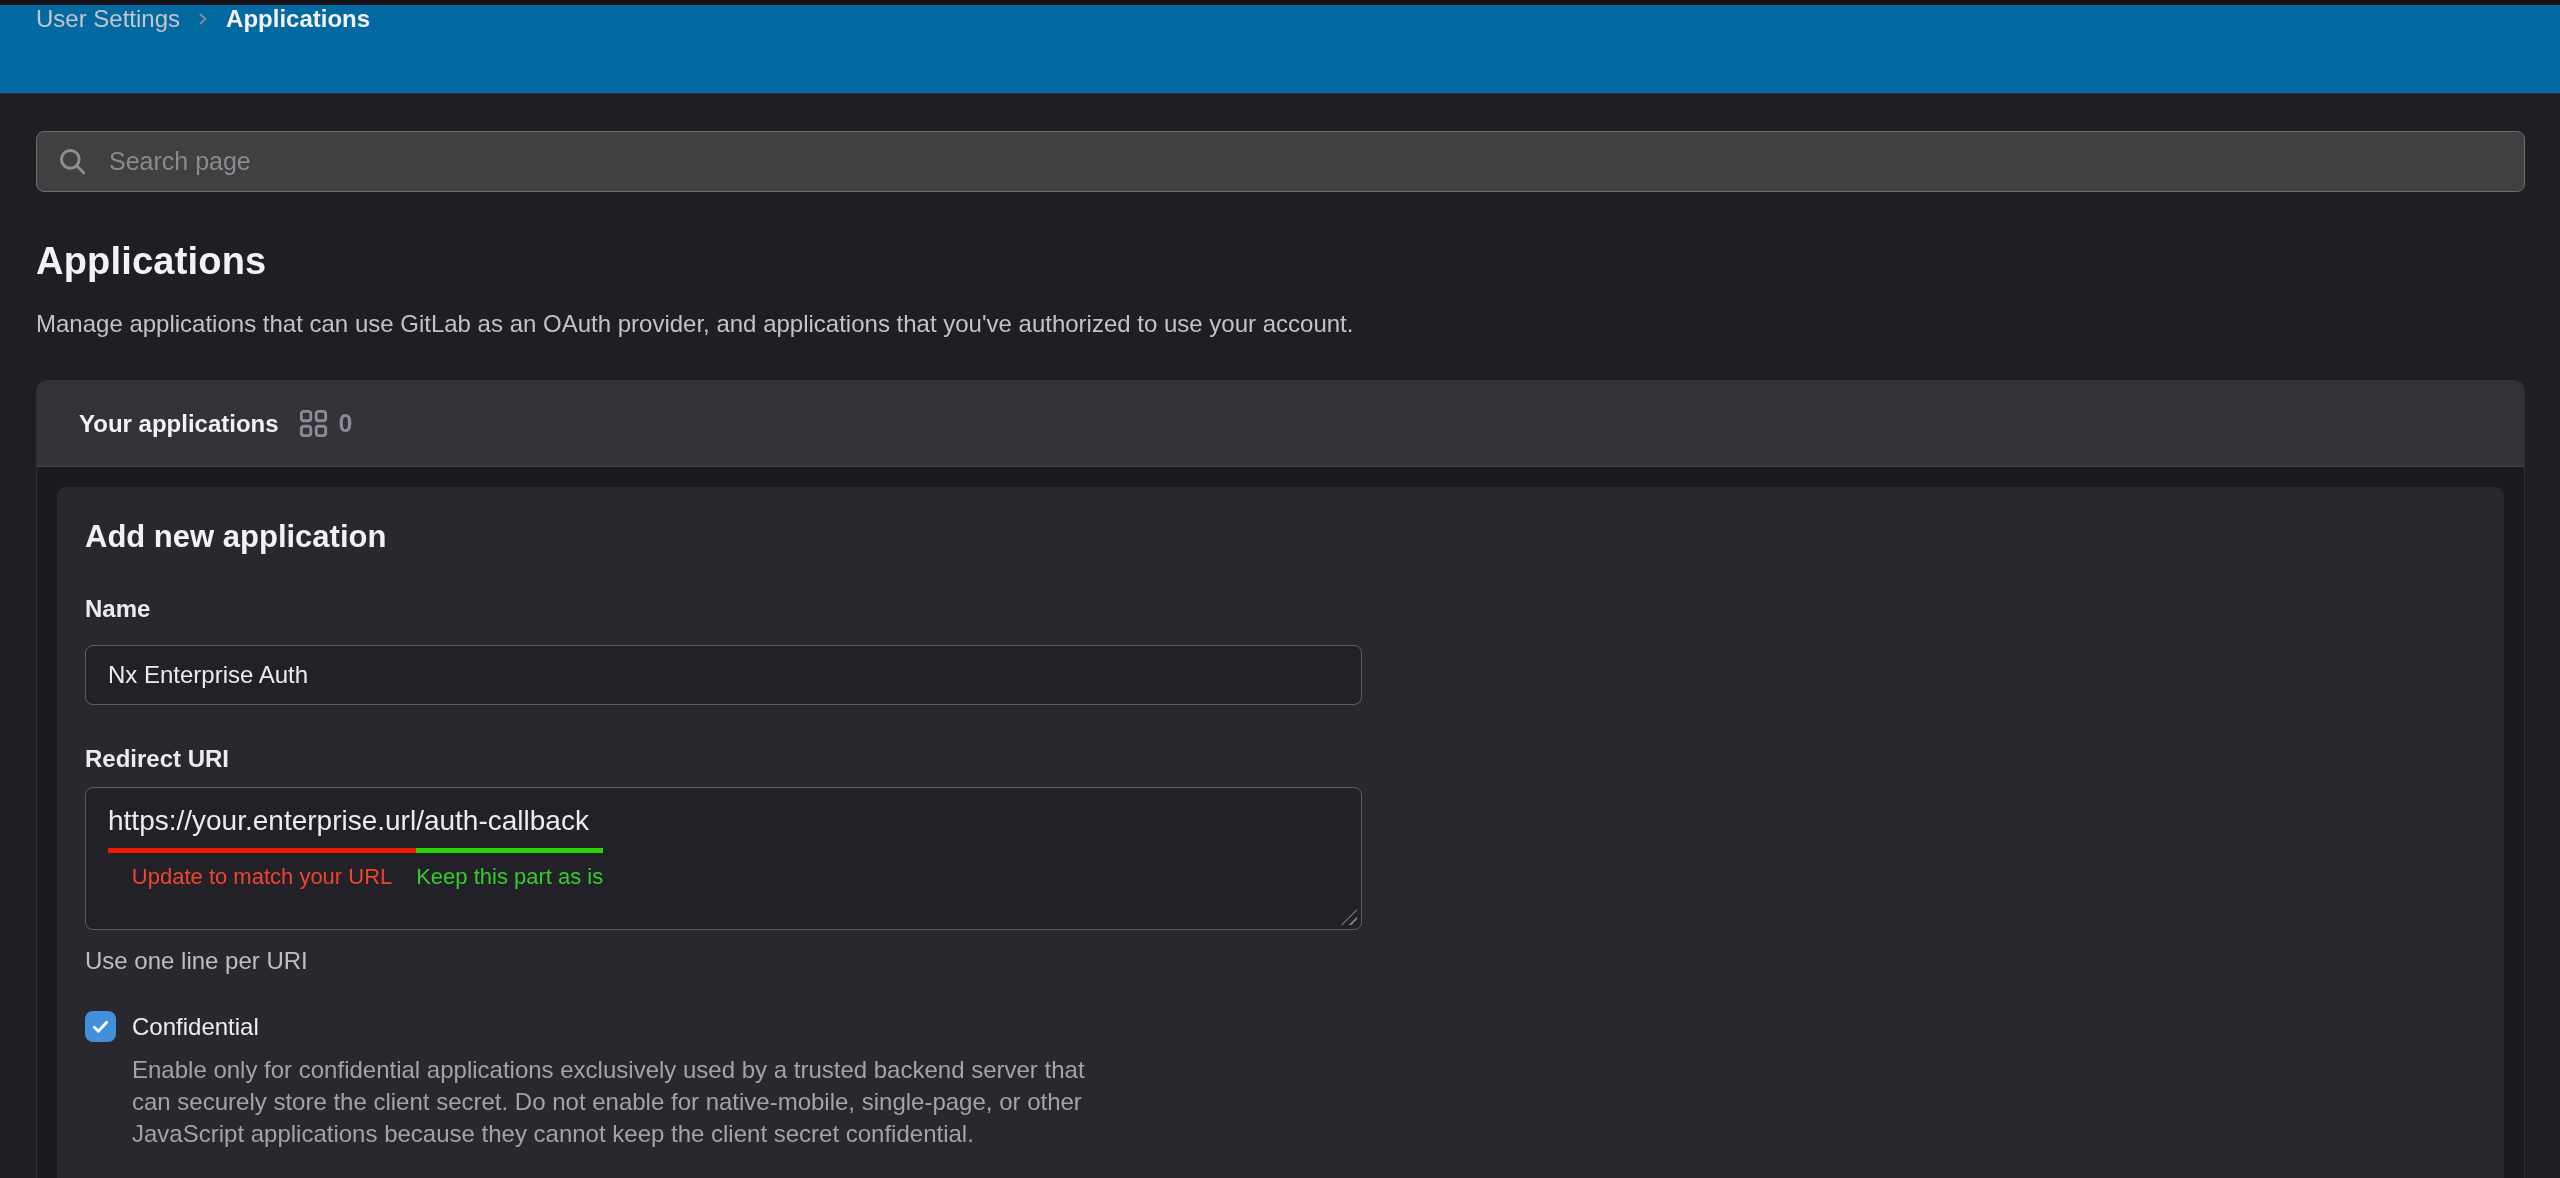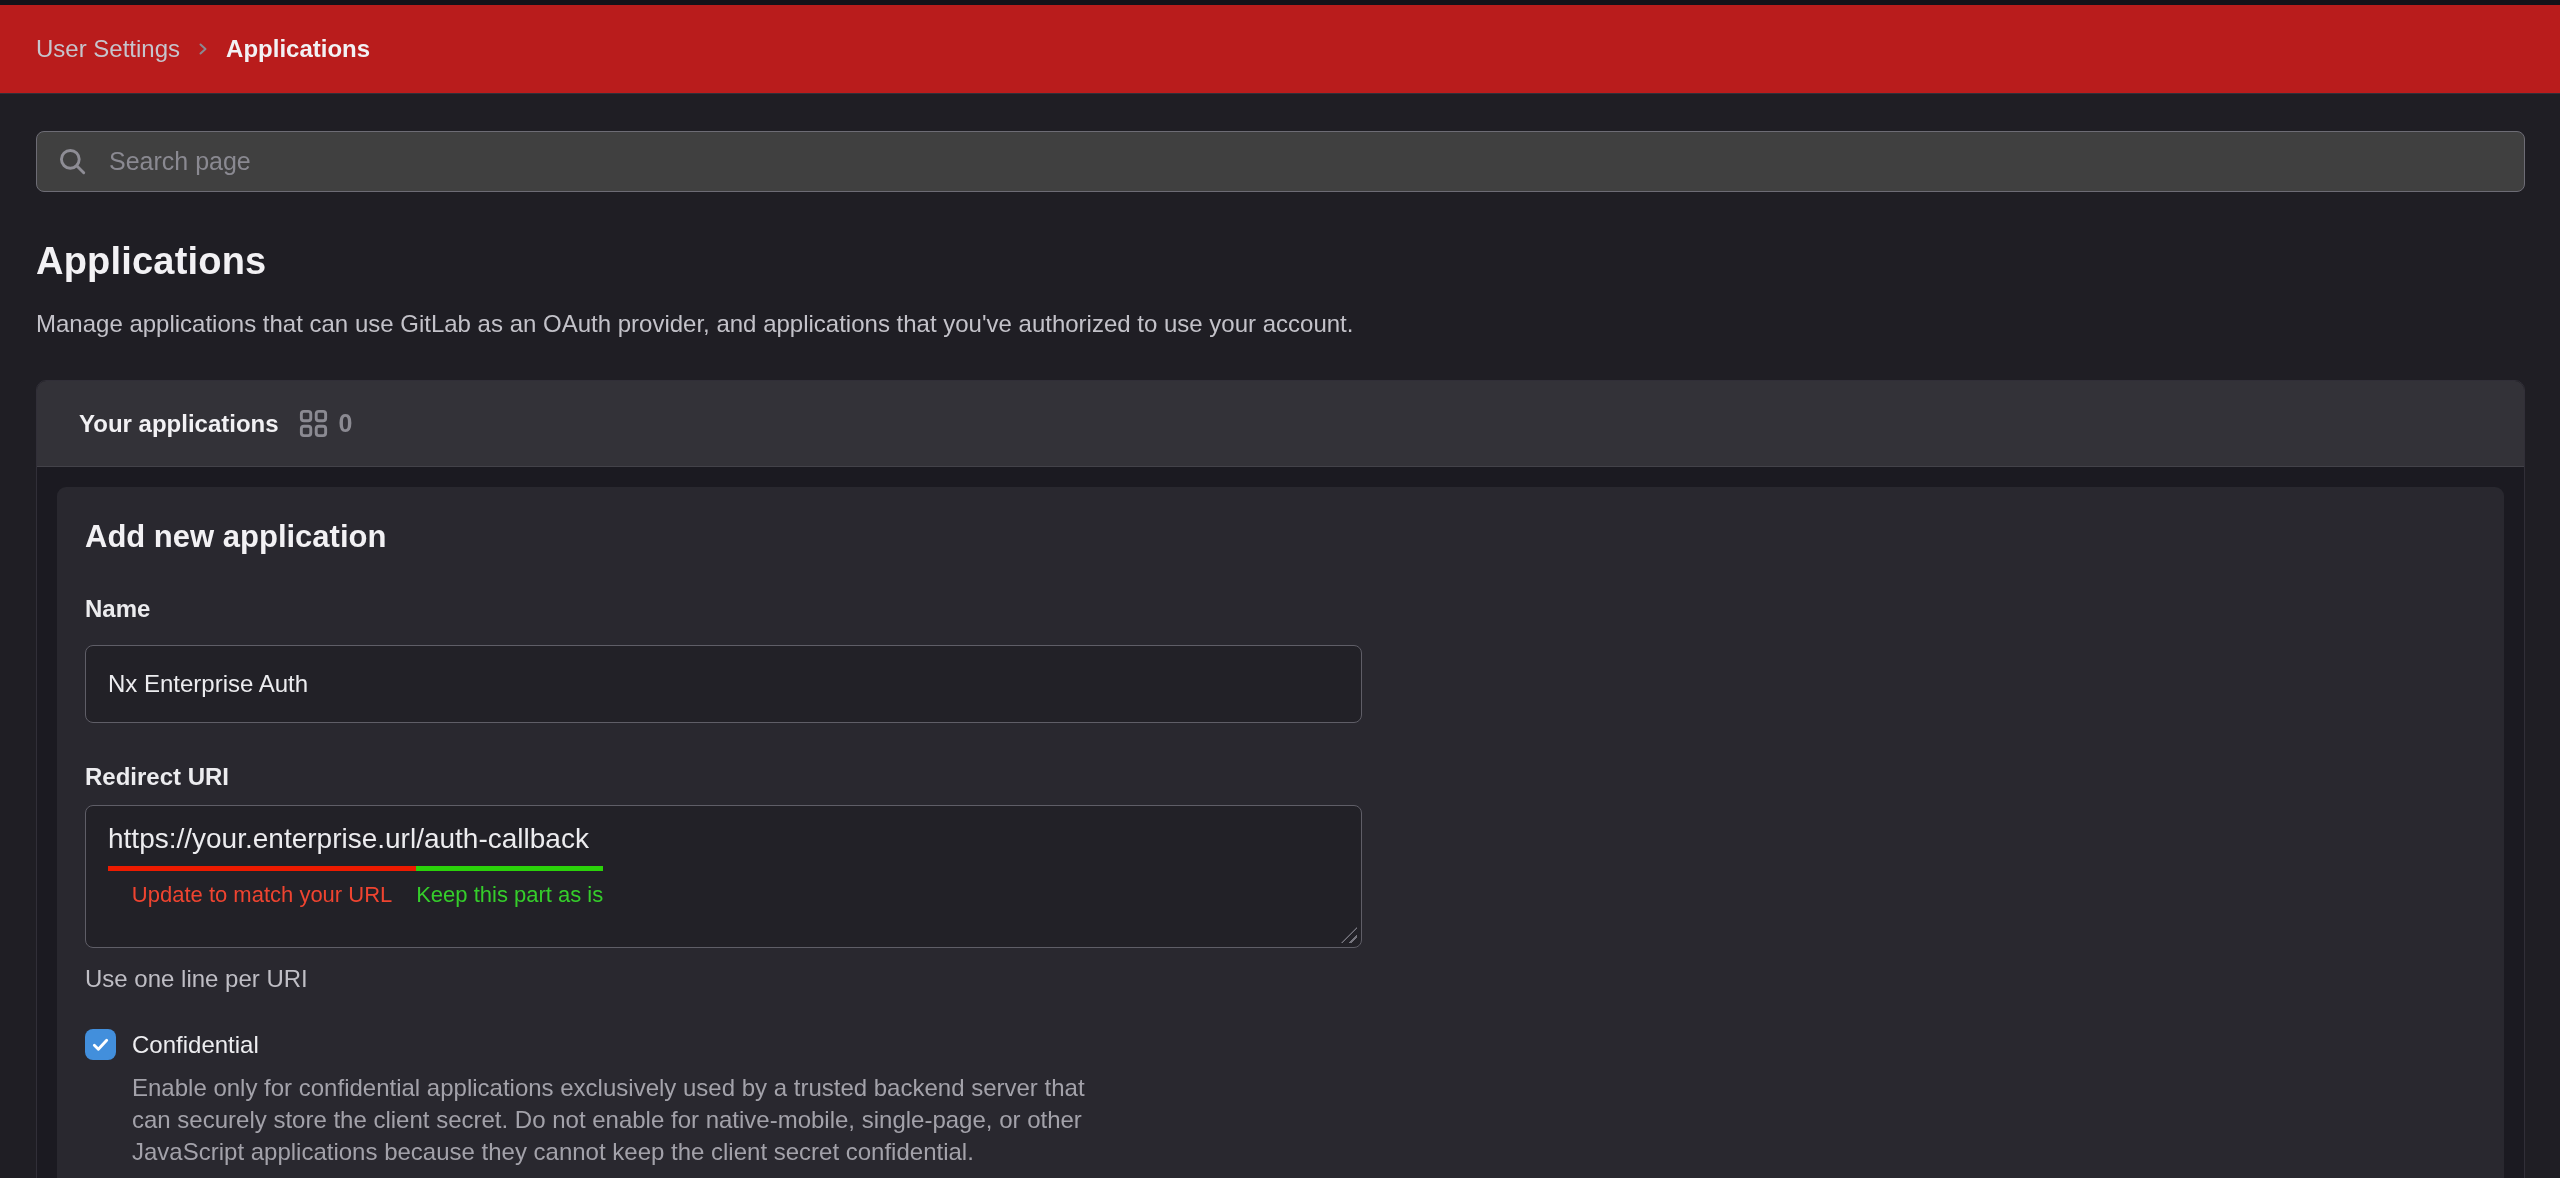--- a/index.html
+++ b/index.html
@@ -7,22 +7,22 @@
   body {
     background:#1f1e24;
     font-family:"Liberation Sans", sans-serif;
     color:#ececef;
     -webkit-font-smoothing:antialiased;
   }
 
   
   .top-strip { height:5px; background:#141219; }
   .app-header {
-    height:89px; background:#b91c1c; border-bottom:1px solid #312f38;
-    display:flex; align-items:center; padding:0 36px;
+    height:89px; background:#0369a1; border-bottom:1px solid #312f38;
+    display:flex; align-items:flex-start; padding:0 36px;
   }
   .breadcrumb { display:flex; align-items:center; gap:15px; font-size:24px; }
   .crumb-link { color:#c6c4cc; text-decoration:none; cursor:pointer; }
   .crumb-sep { display:flex; align-items:center; color:#8a8991; }
   .crumb-current { color:#f2f1f4; font-weight:700; }
 
   
   .search-wrap { position:relative; margin:37px 35px 0 36px; }
   .search-input {
     width:100%; height:61px; background:#404040;
@@ -53,21 +53,21 @@
   
   .card {
     margin:20px; background:#29282f; border-radius:9px;
     padding:32px 28px 80px; min-height:700px;
   }
   .card-title { font-size:31px; font-weight:700; color:#f2f1f4; }
 
   .field-label { margin:40px 0 0; font-size:24px; font-weight:700; color:#ececef; }
 
   .text-input {
-    display:block; margin-top:22px; width:1277px; height:78px;
+    display:block; margin-top:22px; width:1277px; height:60px;
     background:#222127; border:1px solid #5f5e67; border-radius:8px;
     padding:0 22px; font-size:24px; color:#ececef;
     font-family:"Liberation Sans", sans-serif; outline:none;
   }
 
   .redirect-box {
     position:relative; margin-top:14px; width:1277px; height:143px;
     background:#222127; border:1px solid #5f5e67; border-radius:8px;
     padding:17px 22px; cursor:text;
   }

